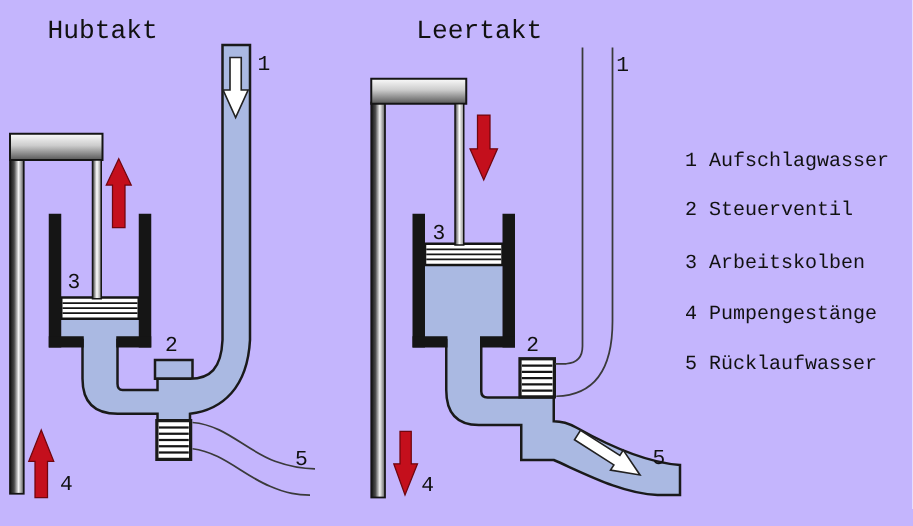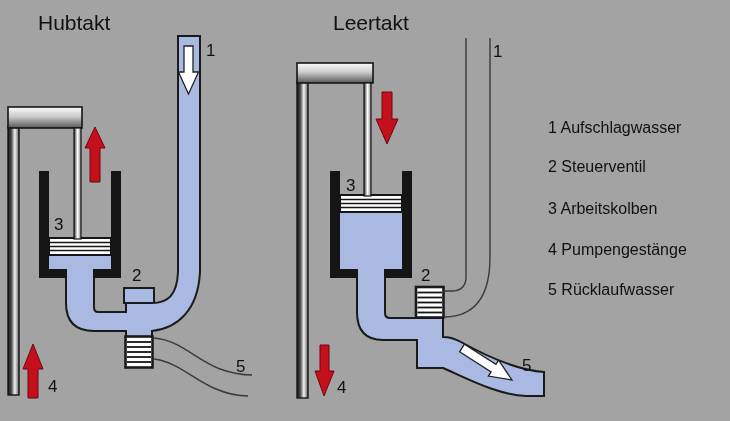--- a/index.html
+++ b/index.html
@@ -1,17 +1,17 @@
 <!DOCTYPE html>
 <html style="--water: #aab9e2; --arrow_red: #c40f1c; --outline: #1a1a1a;"><head>
 <meta charset="utf-8">
 <style>
   html,body{margin:0;padding:0;background:#fff;}
-  .stage{position:relative;width:730px;height:421px;background:#a3a3a3;overflow:hidden;
-         font-family:Liberation Sans, sans-serif;}
+  .stage{position:relative;width:730px;height:421px;background:#c4b5fd;overflow:hidden;
+         font-family:Liberation Mono, monospace;}
   svg{display:block;}
   .blk{fill:#151515;}
   .pipe{fill:var(--water);stroke:var(--outline);stroke-width:2;}
   .waterfill{fill:var(--water);}
   .thinpipe{fill:none;stroke:#3a3a3a;stroke-width:1.4;}
   .valve{fill:#ffffff;stroke:var(--outline);stroke-width:2.6;}
   .valve-line{stroke:#151515;stroke-width:1.8;}
   .piston{fill:#ffffff;stroke:#151515;stroke-width:2;}
   .piston-line{stroke:#151515;stroke-width:1.4;}
   .rod{fill:url(#gradRod);stroke:#151515;stroke-width:1.4;}

